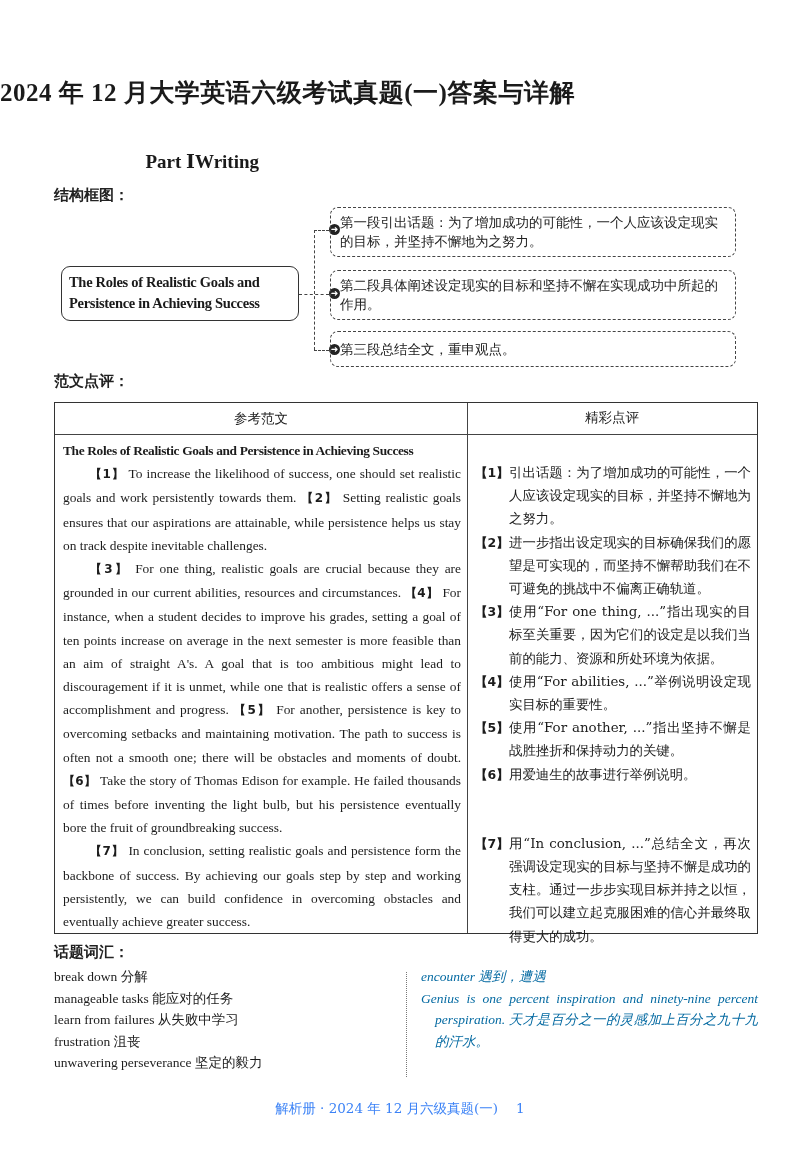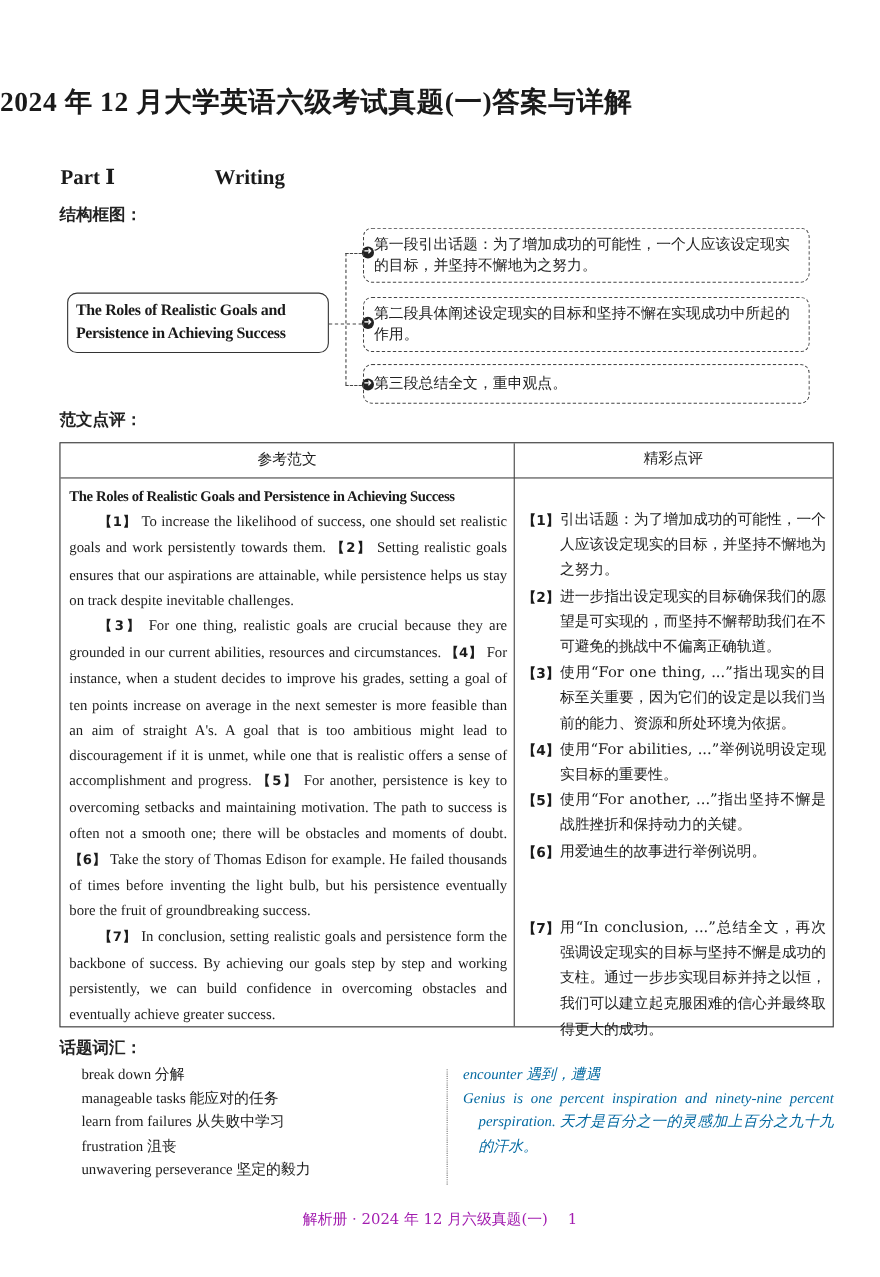--- a/index.html
+++ b/index.html
@@ -13,21 +13,21 @@
     .page-title {
       position: absolute; left: 0; top: 76px; width: 800px;
       text-align: left; font-size: 25px; font-weight: bold; letter-spacing: 0.5px;
       font-family: "Liberation Serif", "DejaVu Serif", serif;
     }
     .part-heading {
       position: absolute; left: 55px; top: 150px;
       font-size: 19px; font-weight: bold;
       font-family: "Liberation Serif", "DejaVu Serif", serif;
     }
-    .part-heading .part-label { display: inline-block; width: 140px; }
+    .part-heading .part-label { display: inline-block; width: 140px; text-align: right; }
     .section-label {
       position: absolute; left: 54px;
       font-size: 15px; font-weight: bold;
       font-family: "DejaVu Sans", "Liberation Sans", sans-serif;
       color: #222;
     }
     
     .diagram { position: absolute; left: 0; top: 0; width: 800px; height: 400px; }
     .topic-box {
       position: absolute; left: 61px; top: 266px; width: 238px; height: 55px;
@@ -90,34 +90,34 @@
     .comment { position: relative; padding-left: 34px; text-align: justify; }
     .comment .cm-marker {
       position: absolute; left: 0; top: 0; font-weight: bold;
       font-family: "DejaVu Sans", sans-serif; font-size: 12.5px;
     }
     .comment.gap { margin-top: 46px; }
     
     .vocab-left {
       position: absolute; left: 54px; top: 966px; width: 340px;
       font-size: 13.5px; line-height: 21.6px;
-      font-family: "Liberation Serif", "DejaVu Serif", serif; color: #1c1c1c; margin-left: 20px;
+      font-family: "Liberation Serif", "DejaVu Serif", serif; color: #1c1c1c;
     }
     .vocab-divider {
       position: absolute; left: 406px; top: 972px; height: 105px; border-left: 1.2px dotted #777;
     }
     .vocab-right {
       position: absolute; left: 421px; top: 966px; width: 337px;
       font-size: 13.5px; line-height: 21.6px;
       font-family: "Liberation Serif", "DejaVu Serif", serif; color: #0369a1; font-style: italic;
     }
     .vocab-right .hang { padding-left: 14px; text-indent: -14px; text-align: justify; }
     .footer {
       position: absolute; left: 0; top: 1100px; width: 800px; text-align: center;
-      font-size: 13.5px; font-family: "DejaVu Serif", "Liberation Serif", serif; color: #a21caf;
+      font-size: 13.5px; font-family: "DejaVu Serif", "Liberation Serif", serif; color: #3b82f6;
     }
     .footer .page-num { margin-left: 18px; }
   </style>
 </head>
 <body>
 
 <div class="page-title">2024 年 12 月大学英语六级考试真题(一)答案与详解</div>
 
 <div class="part-heading">
   <span class="part-label">Part Ⅰ</span><span>Writing</span>

